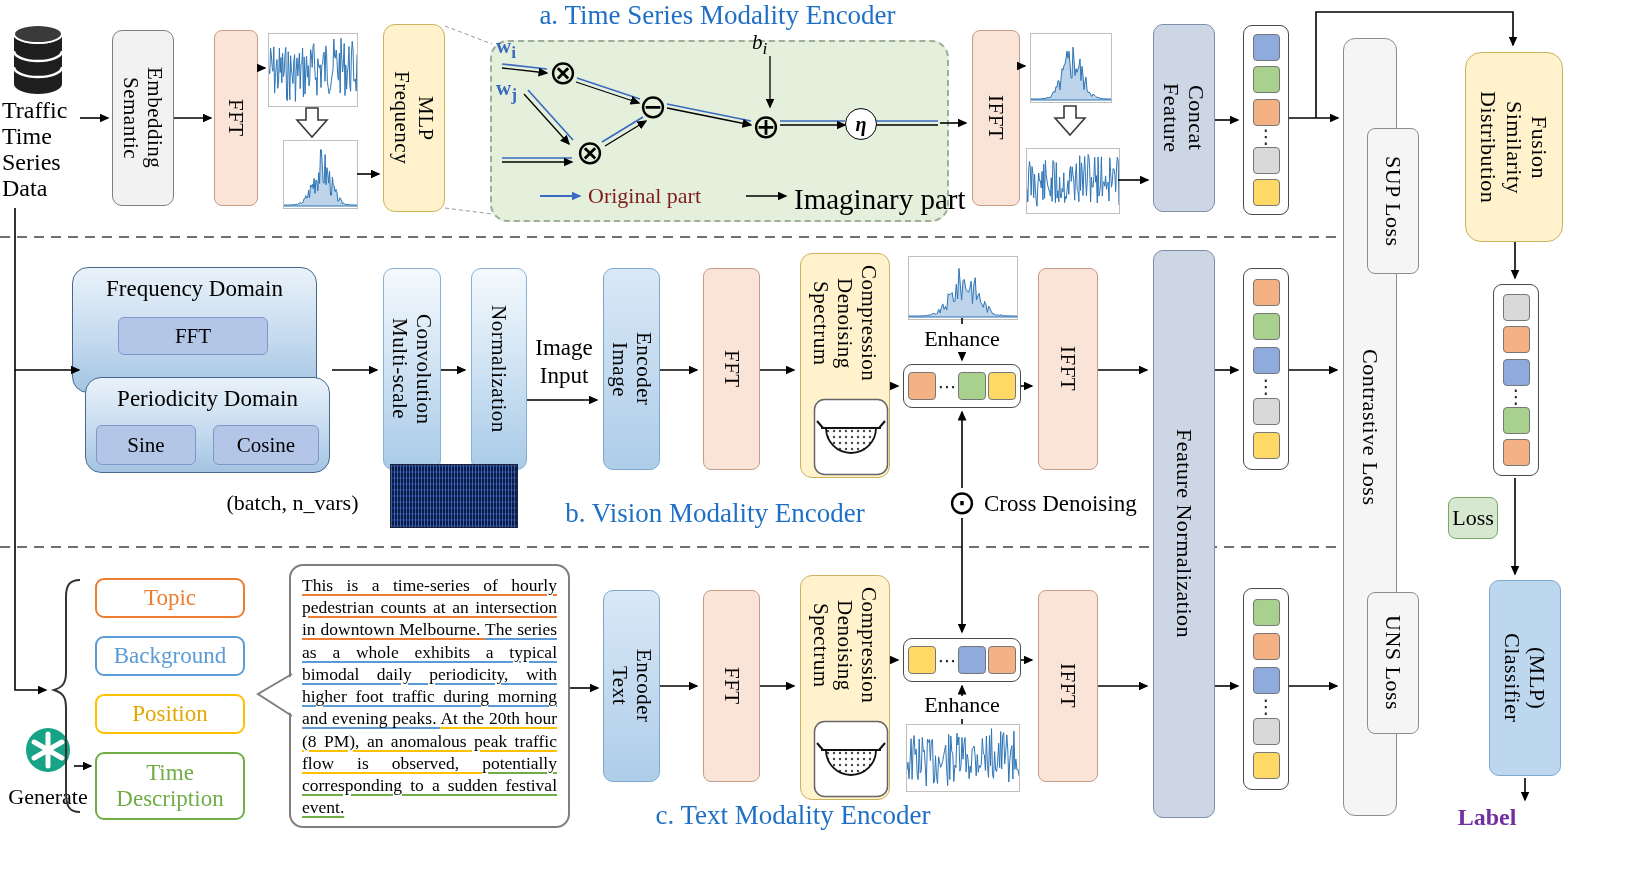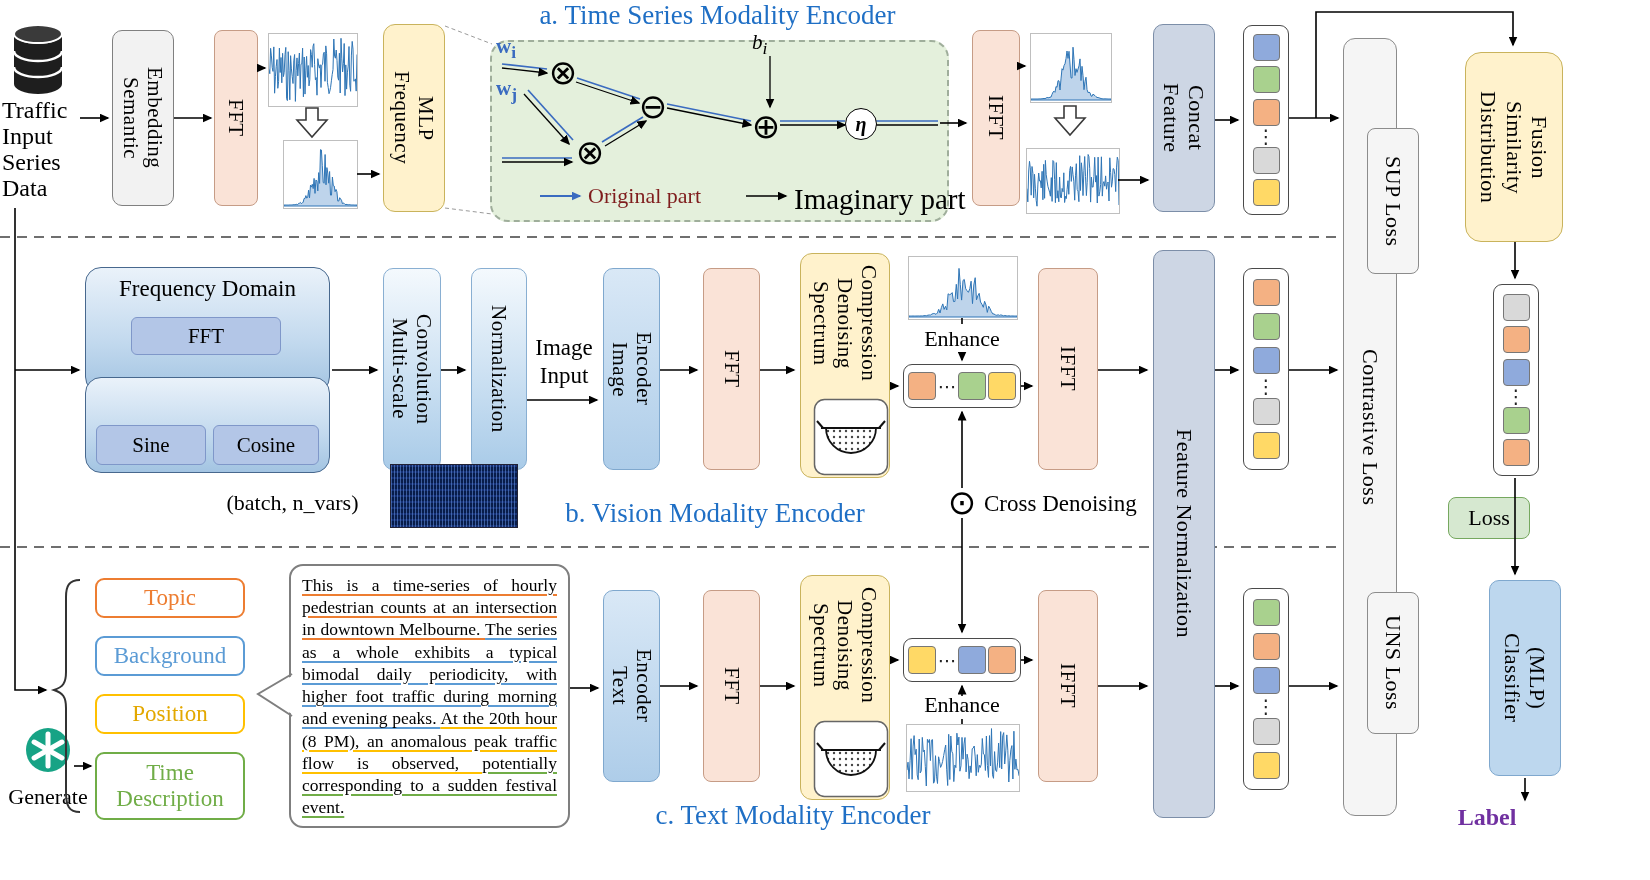--- a/index.html
+++ b/index.html
@@ -73,21 +73,21 @@
   <div class="title" style="left:540px;top:498px;width:350px">b. Vision Modality Encoder</div>
   <div class="title" style="left:628px;top:800px;width:330px">c. Text Modality Encoder</div>
 
   <svg class="lay" style="left:10px;top:22px" width="56" height="74">
     <path d="M4,12 V62 A24,10 0 0 0 52,62 V12 A24,10 0 0 1 4,12 Z" fill="#1E1E1E"></path>
     <ellipse cx="28" cy="12" rx="24" ry="9" fill="#3A3A3A" stroke="#fff" stroke-width="2"></ellipse>
     <path d="M4,29 A24,10 0 0 0 52,29" fill="none" stroke="#fff" stroke-width="2.5"></path>
     <path d="M4,45 A24,10 0 0 0 52,45" fill="none" stroke="#fff" stroke-width="2.5"></path>
   </svg>
   <div class="lbl" style="left:2px;top:98px;width:92px;text-align:left;font-size:24px;line-height:1.08">Traffic
-Input
+Time
 Series
 Data</div>
 
   <div class="box vtext gray" style="left:112px;top:30px;width:62px;height:176px">Semantic
 Embedding</div>
   <div class="box vtext peach" style="left:214px;top:30px;width:44px;height:176px">FFT</div>
 
   <svg class="plot" width="88" height="72" style="left:268px;top:33px">
       <polyline points="0.0,35.4 0.8,39.7 1.6,14.3 2.4,21.9 3.2,33.5 4.0,37.4 4.8,12.9 5.6,59.2 6.4,42.7 7.2,32.6 8.0,25.5 8.8,54.3 9.6,47.4 10.4,14.1 11.2,38.5 12.0,23.5 12.8,48.8 13.6,19.3 14.4,42.6 15.2,38.5 16.0,20.6 16.8,13.4 17.6,64.7 18.4,66.6 19.2,17.7 20.0,36.4 20.8,65.8 21.6,21.7 22.4,34.9 23.2,42.5 24.0,49.5 24.8,26.9 25.6,20.5 26.4,67.4 27.2,36.2 28.0,23.9 28.8,41.9 29.6,29.3 30.4,19.0 31.2,54.6 32.0,30.2 32.8,29.9 33.6,14.2 34.4,62.8 35.2,23.0 36.0,60.1 36.8,36.1 37.6,22.4 38.4,43.3 39.2,31.5 40.0,51.9 40.8,45.6 41.6,15.6 42.4,20.5 43.2,33.3 44.0,12.4 44.8,9.7 45.6,30.5 46.4,45.8 47.2,43.6 48.0,61.2 48.8,24.7 49.6,31.0 50.4,34.1 51.2,30.7 52.0,53.5 52.8,31.0 53.6,30.2 54.4,19.9 55.2,18.2 56.0,47.3 56.8,11.9 57.6,19.8 58.4,48.3 59.2,53.4 60.0,59.7 60.8,57.2 61.6,53.3 62.4,46.8 63.2,40.5 64.0,35.6 64.8,5.0 65.6,22.2 66.4,24.2 67.2,16.0 68.0,26.3 68.8,43.2 69.6,46.2 70.4,19.2 71.2,59.0 72.0,4.3 72.8,24.8 73.6,37.9 74.4,29.7 75.2,9.5 76.0,61.6 76.8,30.9 77.6,55.1 78.4,38.8 79.2,32.1 80.0,12.5 80.8,51.2 81.6,57.3 82.4,21.1 83.2,7.4 84.0,15.1 84.8,47.2 85.6,46.8 86.4,44.9 87.2,57.1 88.0,20.5" fill="none" stroke="#2E75B6" stroke-width="1"></polyline>
     </svg>
@@ -127,31 +127,32 @@
 Similarity
 Fusion</div>
   <div class="stack" style="left:1493px;top:284px;width:46px;height:192px">
       <div class="sq" style="background: rgb(217, 217, 217);"></div>
       <div class="sq" style="background: rgb(244, 177, 131);"></div>
       <div class="sq" style="background: rgb(143, 170, 220);"></div>
       <div class="dots">⋮</div>
       <div class="sq" style="background: rgb(169, 209, 142);"></div>
       <div class="sq" style="background: rgb(244, 177, 131);"></div>
     </div>
-  <div class="box greenbox" style="left:1448px;top:497px;width:82px;height:42px">Loss</div>
+  <div class="box greenbox" style="left:1448px;top:497px;width:50px;height:42px">Loss</div>
   <div class="box vtext encgrad" style="left:1489px;top:580px;width:72px;height:196px;background:#BDD7EE;font-size:22px">Classifier
 (MLP)</div>
   <div class="purple" style="left:1451px;top:804px;width:72px">Label</div>
 
-  <div class="domain" style="left:85px;top:267px;width:245px;height:126px">
+  <div class="domain" style="left:72px;top:267px;width:245px;height:126px">
     <div class="dtitle">Frequency Domain</div>
     <div class="inner" style="left:45px;top:49px;width:150px;height:38px">FFT</div>
   </div>
   <div class="domain" style="left:85px;top:377px;width:245px;height:96px">
-    <div class="inner" style="left:10px;top:47px;width:110px;height:40px">Sine</div>
+    <div class="dtitle">Periodicity Domain</div>
+    <div class="inner" style="left:10px;top:47px;width:100px;height:40px">Sine</div>
     <div class="inner" style="left:127px;top:47px;width:106px;height:40px">Cosine</div>
   </div>
 
   <div class="box vtext lightgrad" style="left:383px;top:268px;width:58px;height:202px">Multi-scale
 Convolution</div>
   <div class="box vtext lightgrad" style="left:471px;top:268px;width:56px;height:202px">Normalization</div>
   <div class="lbl" style="left:520px;top:334px;width:88px">Image
 Input</div>
   <div class="box vtext encgrad" style="left:603px;top:268px;width:57px;height:202px">Image
 Encoder</div>

